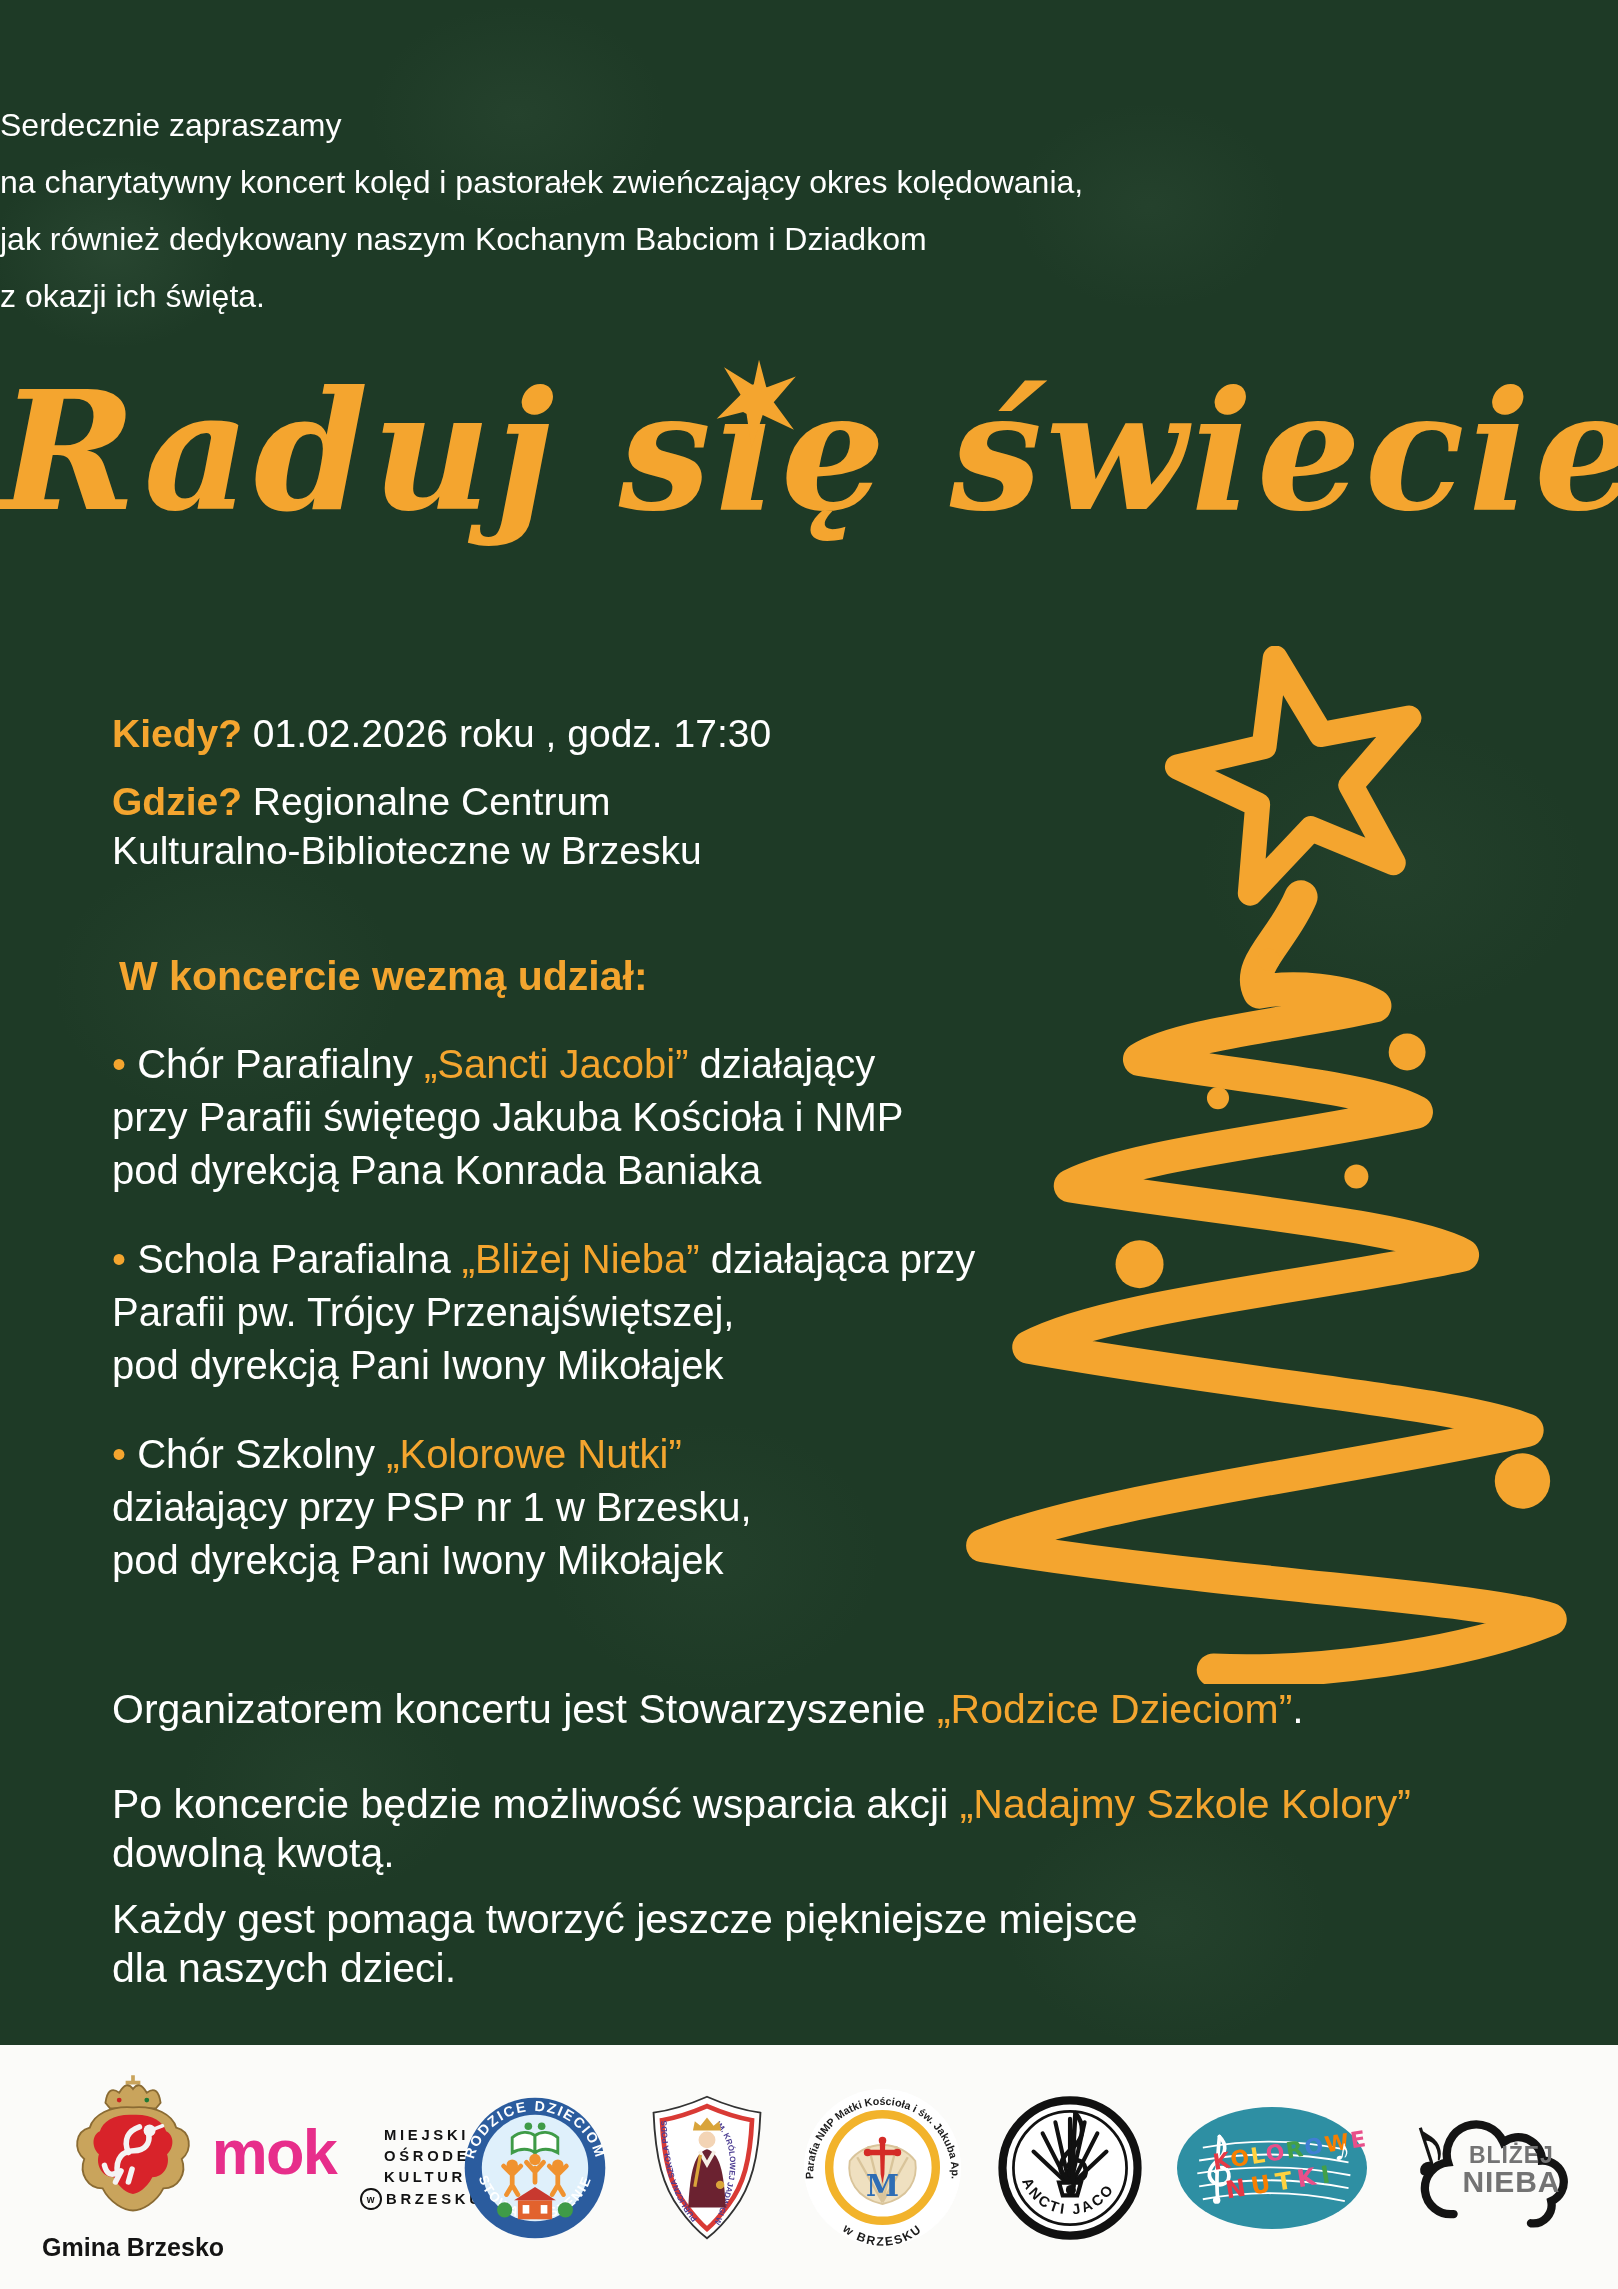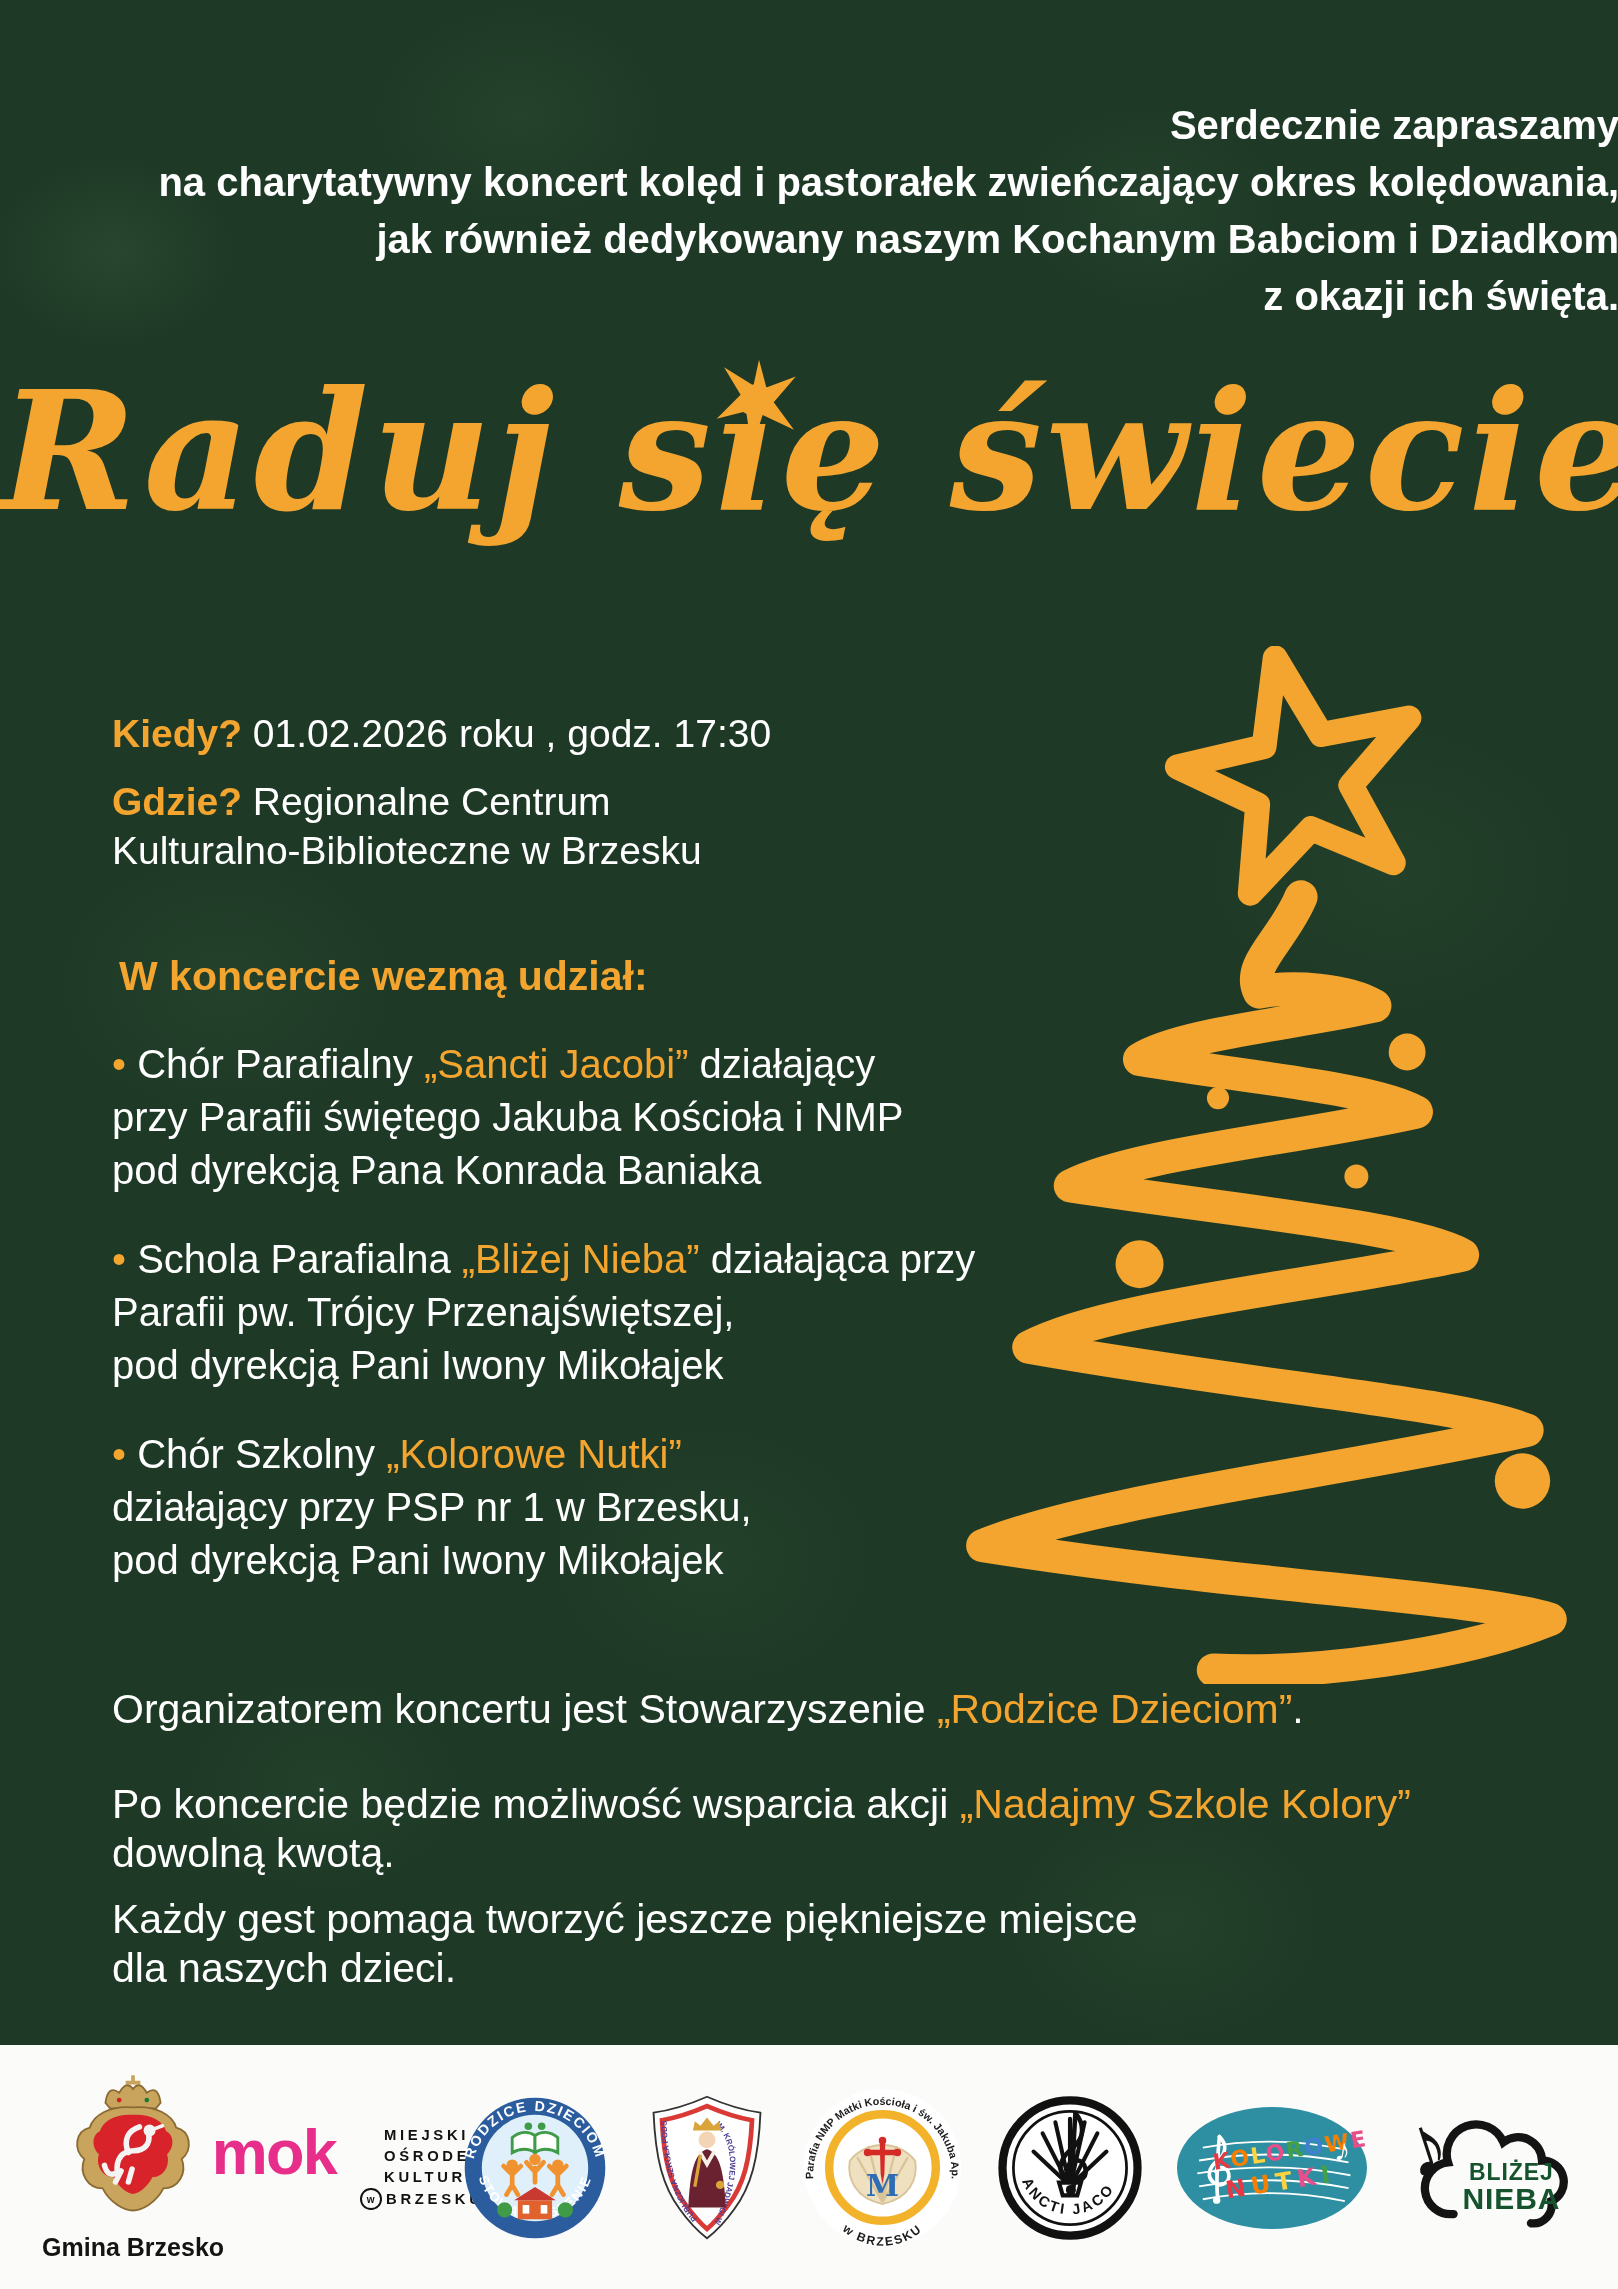--- a/index.html
+++ b/index.html
@@ -14,21 +14,21 @@
       radial-gradient(249px 194px at 14% 43%, rgba(92,130,100,.10), transparent 70%),
       radial-gradient(277px 212px at 86% 38%, rgba(80,118,88,.10), transparent 70%),
       radial-gradient(240px 194px at 44% 68%, rgba(80,118,88,.10), transparent 70%),
       radial-gradient(231px 175px at 72% 84%, rgba(80,118,88,.12), transparent 70%),
       radial-gradient(203px 157px at 20% 78%, rgba(80,118,88,.10), transparent 70%);
   }
   .white{color:#ffffff;}
   .orange{color:#f4a52f;}
   .intro{
     position:absolute;top:97px;left:0;width:100%;
-    text-align:right;font-size:40px;line-height:57px;font-weight:700;color:#fff;
+    text-align:left;font-size:32px;line-height:57px;font-weight:400;color:#fff;
   }
   .title{
     position:absolute;top:355px;left:0;width:100%;text-align:left;
     font-family:"DejaVu Serif",serif;font-style:italic;font-weight:600;
     font-size:164px;color:#f4a52f;letter-spacing:3.7px;white-space:nowrap;
   }
   .sparkle{position:absolute;left:713px;top:358px;width:92px;height:92px;}
   .details{position:absolute;left:112px;top:677px;font-size:39px;line-height:49px;font-weight:500;margin-top:32px;}
   .details .row{margin:0;}
   .details .gap{height:18.5px;}
@@ -58,21 +58,21 @@
   .mok-w-row{display:flex;align-items:center;margin-left:-24px;}
   .mok-w{display:inline-flex;align-items:center;justify-content:center;width:17.5px;height:17.5px;border:2.3px solid #121212;border-radius:50%;font-size:10px;font-weight:800;margin-right:4.6px;letter-spacing:0;}
   .nutki{position:relative;width:190px;height:122px;}
   .nutki-ellipse{position:absolute;inset:0;background:#2e8fa3;border-radius:50%;}
   .nutki-staff{position:absolute;inset:0;}
   .nutki-w1{position:absolute;left:35px;top:31px;transform:rotate(-9deg);font-size:22px;font-weight:900;letter-spacing:1.8px;font-family:"DejaVu Sans",sans-serif;}
   .nutki-w2{position:absolute;left:48px;top:61px;transform:rotate(-9deg);font-size:24px;font-weight:900;letter-spacing:5.5px;font-family:"DejaVu Sans",sans-serif;}
   .nutki-note{position:absolute;right:16.6px;top:26px;color:#ffffff;font-size:31px;transform:rotate(10deg);}
   .blizej{position:relative;width:175px;height:148px;}
   .blizej-note{position:absolute;left:1.8px;top:9.2px;font-size:85px;color:#141414;transform:rotate(-18deg);line-height:1;}
-  .blizej-text{position:absolute;right:16.6px;top:67px;text-align:center;color:#14532d;line-height:1.02;}
+  .blizej-text{position:absolute;right:16.6px;top:50px;text-align:center;color:#737373;line-height:1.02;}
   .blizej-l1{font-size:23px;font-weight:900;letter-spacing:0.9px;}
   .blizej-l2{font-size:30px;font-weight:900;letter-spacing:0.9px;}
 </style>
 </head>
 <body>
 
 <div class="poster">
 
   <div class="intro">
     <div>Serdecznie zapraszamy</div>

